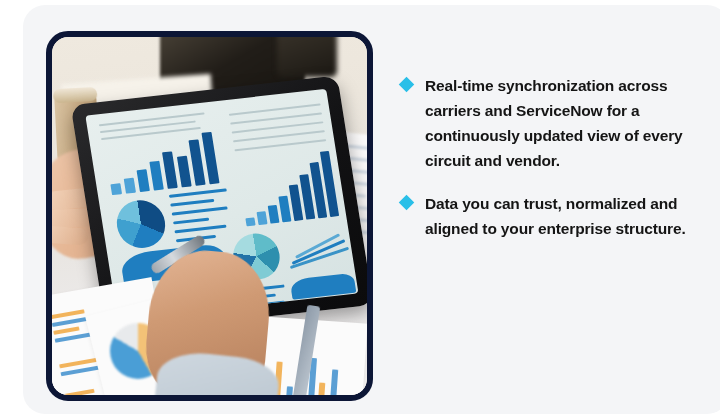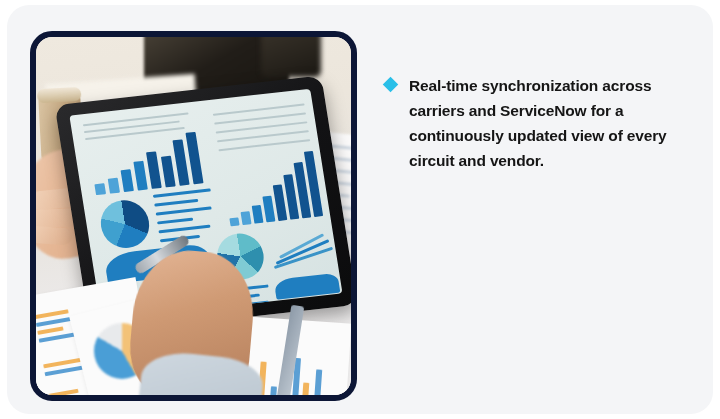--- a/index.html
+++ b/index.html
@@ -12,20 +12,21 @@
     height: 419px;
     overflow: hidden;
     font-family: "Liberation Sans", sans-serif;
   }
 
   .page {
     position: relative;
     width: 576px;
     height: 419px;
     background: #ffffff;
+    margin-left: 16px;
   }
 
   .card {
     position: absolute;
     left: 7px;
     top: 5px;
     width: 706px;
     height: 409px;
     background: #f4f5f7;
     border-radius: 22px;
@@ -420,18 +421,22 @@
       </div>
     </div>
 
     <div class="bullets">
 
       <div class="bullet-item">
         <span class="diamond"></span>
         <span class="bullet-text">Real-time synchronization across carriers and ServiceNow for a continuously updated view of every circuit and vendor.</span>
       </div>
 
+      <div class="bullet-item">
+        <span class="diamond"></span>
+        <span class="bullet-text">Data you can trust, normalized and aligned to your enterprise structure.</span>
+      </div>
 
 
     </div>
 
   </div>
 </div>
 
 </body></html>

